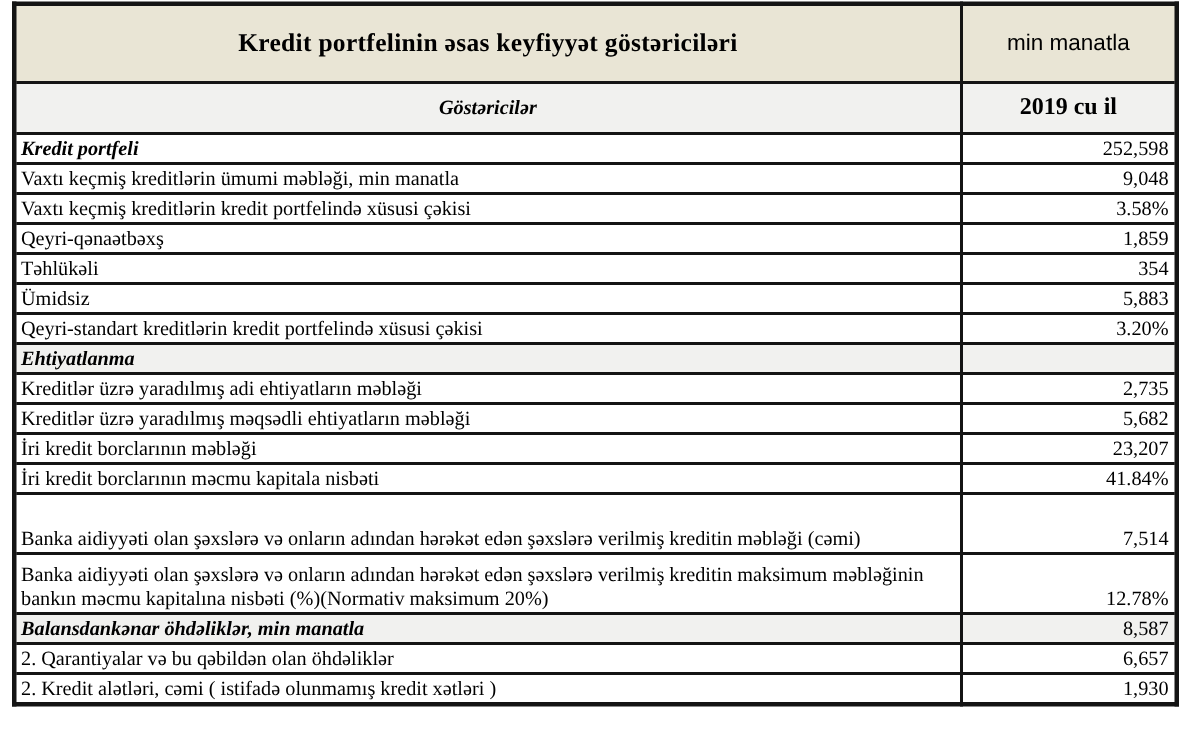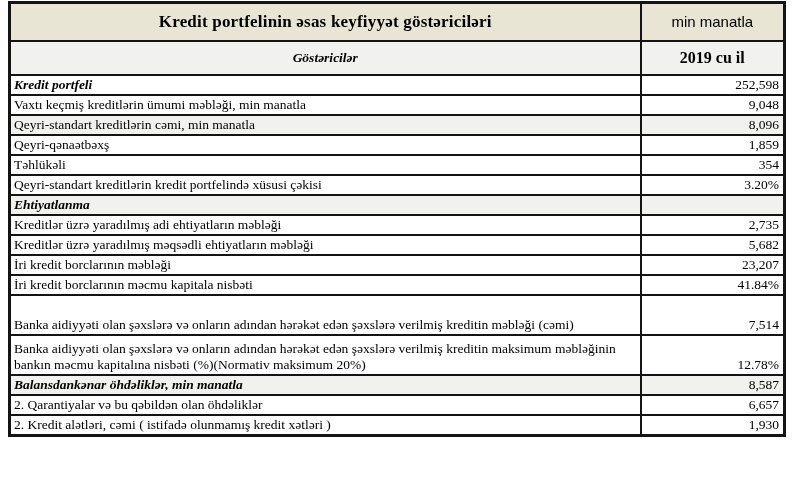--- a/index.html
+++ b/index.html
@@ -26,21 +26,21 @@
     table-layout:fixed;
   }
   col.c1{width:631px;}
   col.c2{width:144px;}
   table.main, table.main th, table.main td{
     border:2px solid var(--border-color);
   }
   table.main{border-width:3px;}
   tr.title-row th{
     background:var(--header-bg);
-    height:38px;
+    height:52px;
     vertical-align:middle;
   }
   th.title-cell{
     font-size:17px;
     font-weight:bold;
     text-align:center;
     letter-spacing:0.2px;
   }
   th.unit-cell{
     font-family:"Liberation Sans", sans-serif;
@@ -122,31 +122,35 @@
   </thead>
   <tbody id="rows">
       <tr class="section">
         <td class="lbl">Kredit portfeli</td>
         <td class="val">252,598</td>
       </tr>
       <tr class="">
         <td class="lbl">Vaxtı keçmiş kreditlərin ümumi məbləği, min manatla</td>
         <td class="val">9,048</td>
       </tr>
-      <tr class="shaded">
-        <td class="lbl">Qeyri-standart kreditlərin cəmi, min manatla</td>
-        <td class="val">8,096</td>
+      <tr class="">
+        <td class="lbl">Vaxtı keçmiş kreditlərin kredit portfelində xüsusi çəkisi</td>
+        <td class="val">3.58%</td>
       </tr>
       <tr class="">
         <td class="lbl">Qeyri-qənaətbəxş</td>
         <td class="val">1,859</td>
       </tr>
       <tr class="">
         <td class="lbl">Təhlükəli</td>
         <td class="val">354</td>
+      </tr>
+      <tr class="">
+        <td class="lbl">Ümidsiz</td>
+        <td class="val">5,883</td>
       </tr>
       <tr class="">
         <td class="lbl">Qeyri-standart kreditlərin kredit portfelində xüsusi çəkisi</td>
         <td class="val">3.20%</td>
       </tr>
       <tr class="section shaded size-tall">
         <td class="lbl">Ehtiyatlanma</td>
         <td class="val"></td>
       </tr>
       <tr class="">

